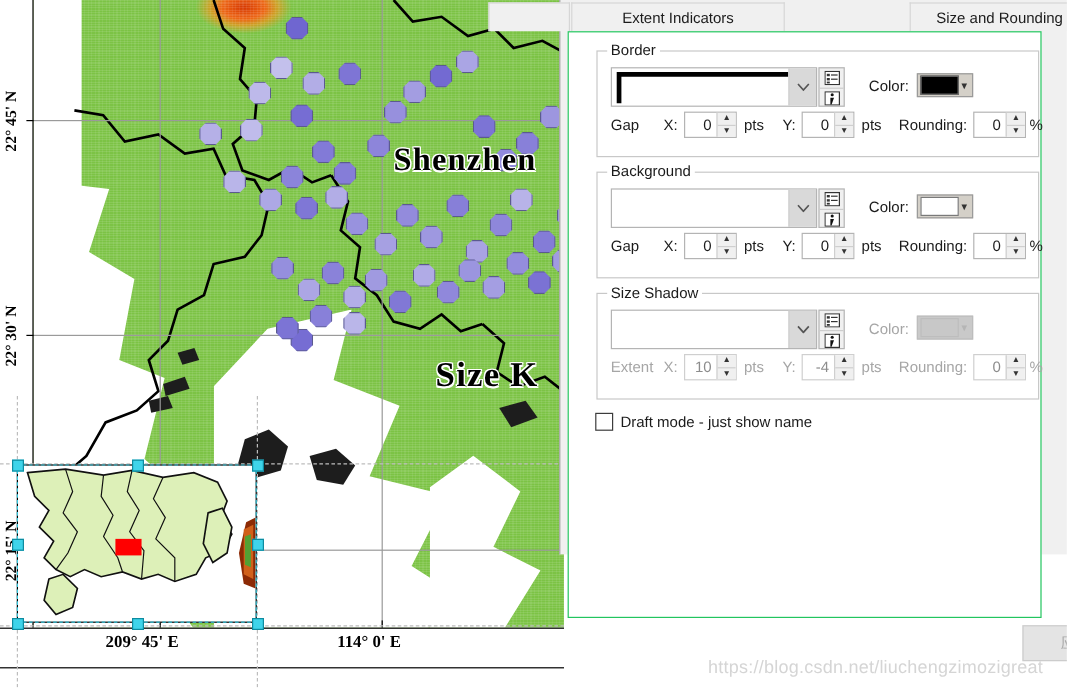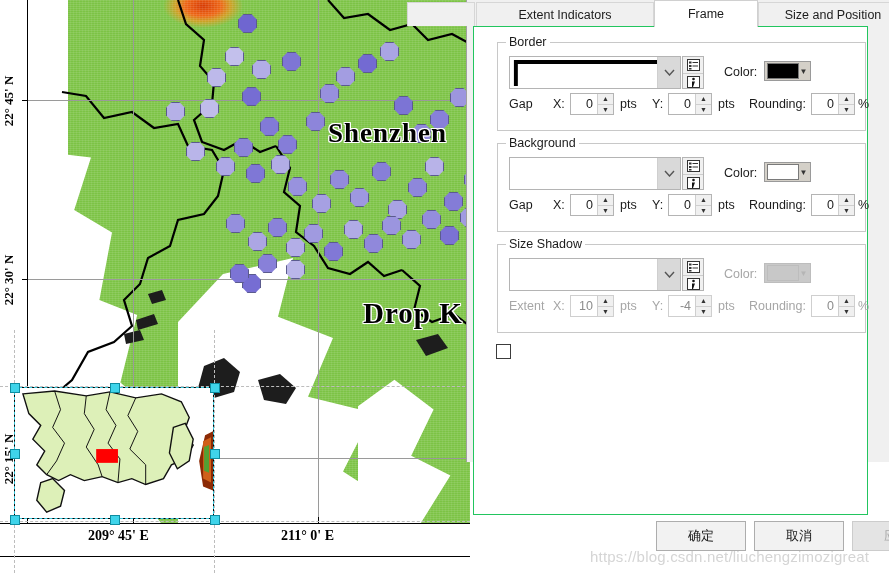--- a/index.html
+++ b/index.html
@@ -222,39 +222,39 @@
         <div class="pt" style="left: 412px; top: 226px; background: rgb(123, 114, 212);"></div>
         <div class="pt" style="left: 432px; top: 208px; background: rgb(161, 155, 225);"></div>
         <div class="pt" style="left: 230px; top: 254px; background: rgb(136, 128, 217);"></div>
         <div class="pt" style="left: 214px; top: 274px; background: rgb(118, 109, 211);"></div>
         <div class="pt" style="left: 258px; top: 260px; background: rgb(186, 182, 233);"></div>
         <div class="pt" style="left: 202px; top: 264px; background: rgb(124, 116, 213);"></div>
       </div>
 
     <div id="labels-layer">
         <div class="city-label" style="left: 300px; top: 118px; font-size: 27px;">Shenzhen</div>
-        <div class="city-label" style="left: 335px; top: 297px; font-size: 29px;">Drop K</div>
+        <div class="city-label" style="left: 335px; top: 297px; font-size: 29px;">Size K</div>
       </div>
   </div>
 
   <div class="axis-left"></div>
   <div class="axis-bottom"></div>
   <div class="axis-bottom2"></div>
   <div class="tick" style="left:22px;top:100px;width:6px;height:1px"></div>
   <div class="tick" style="left:22px;top:279px;width:6px;height:1px"></div>
   <div class="tick" style="left:22px;top:458px;width:6px;height:1px"></div>
   <div class="tick" style="left:133px;top:517px;width:1px;height:6px"></div>
   <div class="tick" style="left:318px;top:517px;width:1px;height:6px"></div>
 
   <div class="ylab" style="left:-26px;top:93px;width:70px;text-align:center">22° 45' N</div>
   <div class="ylab" style="left:-26px;top:272px;width:70px;text-align:center">22° 30' N</div>
   <div class="ylab" style="left:-26px;top:451px;width:70px;text-align:center">22° 15' N</div>
 
   <div class="xlab" style="left:88px;top:528px">209° 45' E</div>
-  <div class="xlab" style="left:281px;top:528px">211° 0' E</div>
+  <div class="xlab" style="left:281px;top:528px">114° 0' E</div>
 
   <div class="dashguide" style="left:0;top:386px;width:470px"></div>
   <div class="dashguide" style="left:0;top:521px;width:470px"></div>
   <div class="dashguide-v" style="left:14px;top:330px;height:243px"></div>
   <div class="dashguide-v" style="left:214px;top:330px;height:243px"></div>
 
   <div id="inset">
     <div class="inset-bg">
       <svg width="100%" height="100%" viewBox="0 0 200 132" preserveAspectRatio="none">
         <path d="M8 6 L40 3 L72 8 L96 4 L122 10 L148 6 L168 14 L176 30 L170 46 L180 58
@@ -284,25 +284,22 @@
   </div>
 </div>
 
 <div id="dialog">
 
   <div class="tabstrip">
     <div class="tab" style="left:-60px;width:68px"></div>
     <div class="tab" style="left:9px;width:178px">
       <span>Extent Indicators</span>
     </div>
-    <div class="tab active" style="left:187px;width:104px">
-      <span>Frame</span>
-    </div>
     <div class="tab" style="left:291px;width:150px">
-      <span>Size and Position</span>
+      <span>Size and Rounding</span>
     </div>
   </div>
 
   <div class="tabpanel">
 
     <div class="group" style="left:23px;top:15px;width:367px;height:87px">
       <div class="group-title">Border</div>
 
       <div class="combo" style="left:11px;top:13px;width:172px">
         <div class="cfill">
@@ -501,27 +498,22 @@
         <div class="sarrows">
             <div>▲</div>
             <div>▼</div>
           </div>
       </div>
       <div class="lbl dim" style="left:360px;top:54px">%</div>
     </div>
 
     <div class="chk" style="left:22px;top:317px">
       <div class="chkbox"></div>
+      <span class="lbl" style="position:static">Draft mode - just show name</span>
     </div>
   </div>
 
-  <div class="footer-btn" style="left:189px;top:521px;width:90px">
-    <span>确定</span>
-  </div>
-  <div class="footer-btn" style="left:287px;top:521px;width:90px">
-    <span>取消</span>
-  </div>
   <div class="footer-btn dim" style="left:385px;top:521px;width:90px">
     <span>应用</span>
   </div>
 </div>
 
 <div id="watermark">https://blog.csdn.net/liuchengzimozigreat</div>
 
 </body></html>

